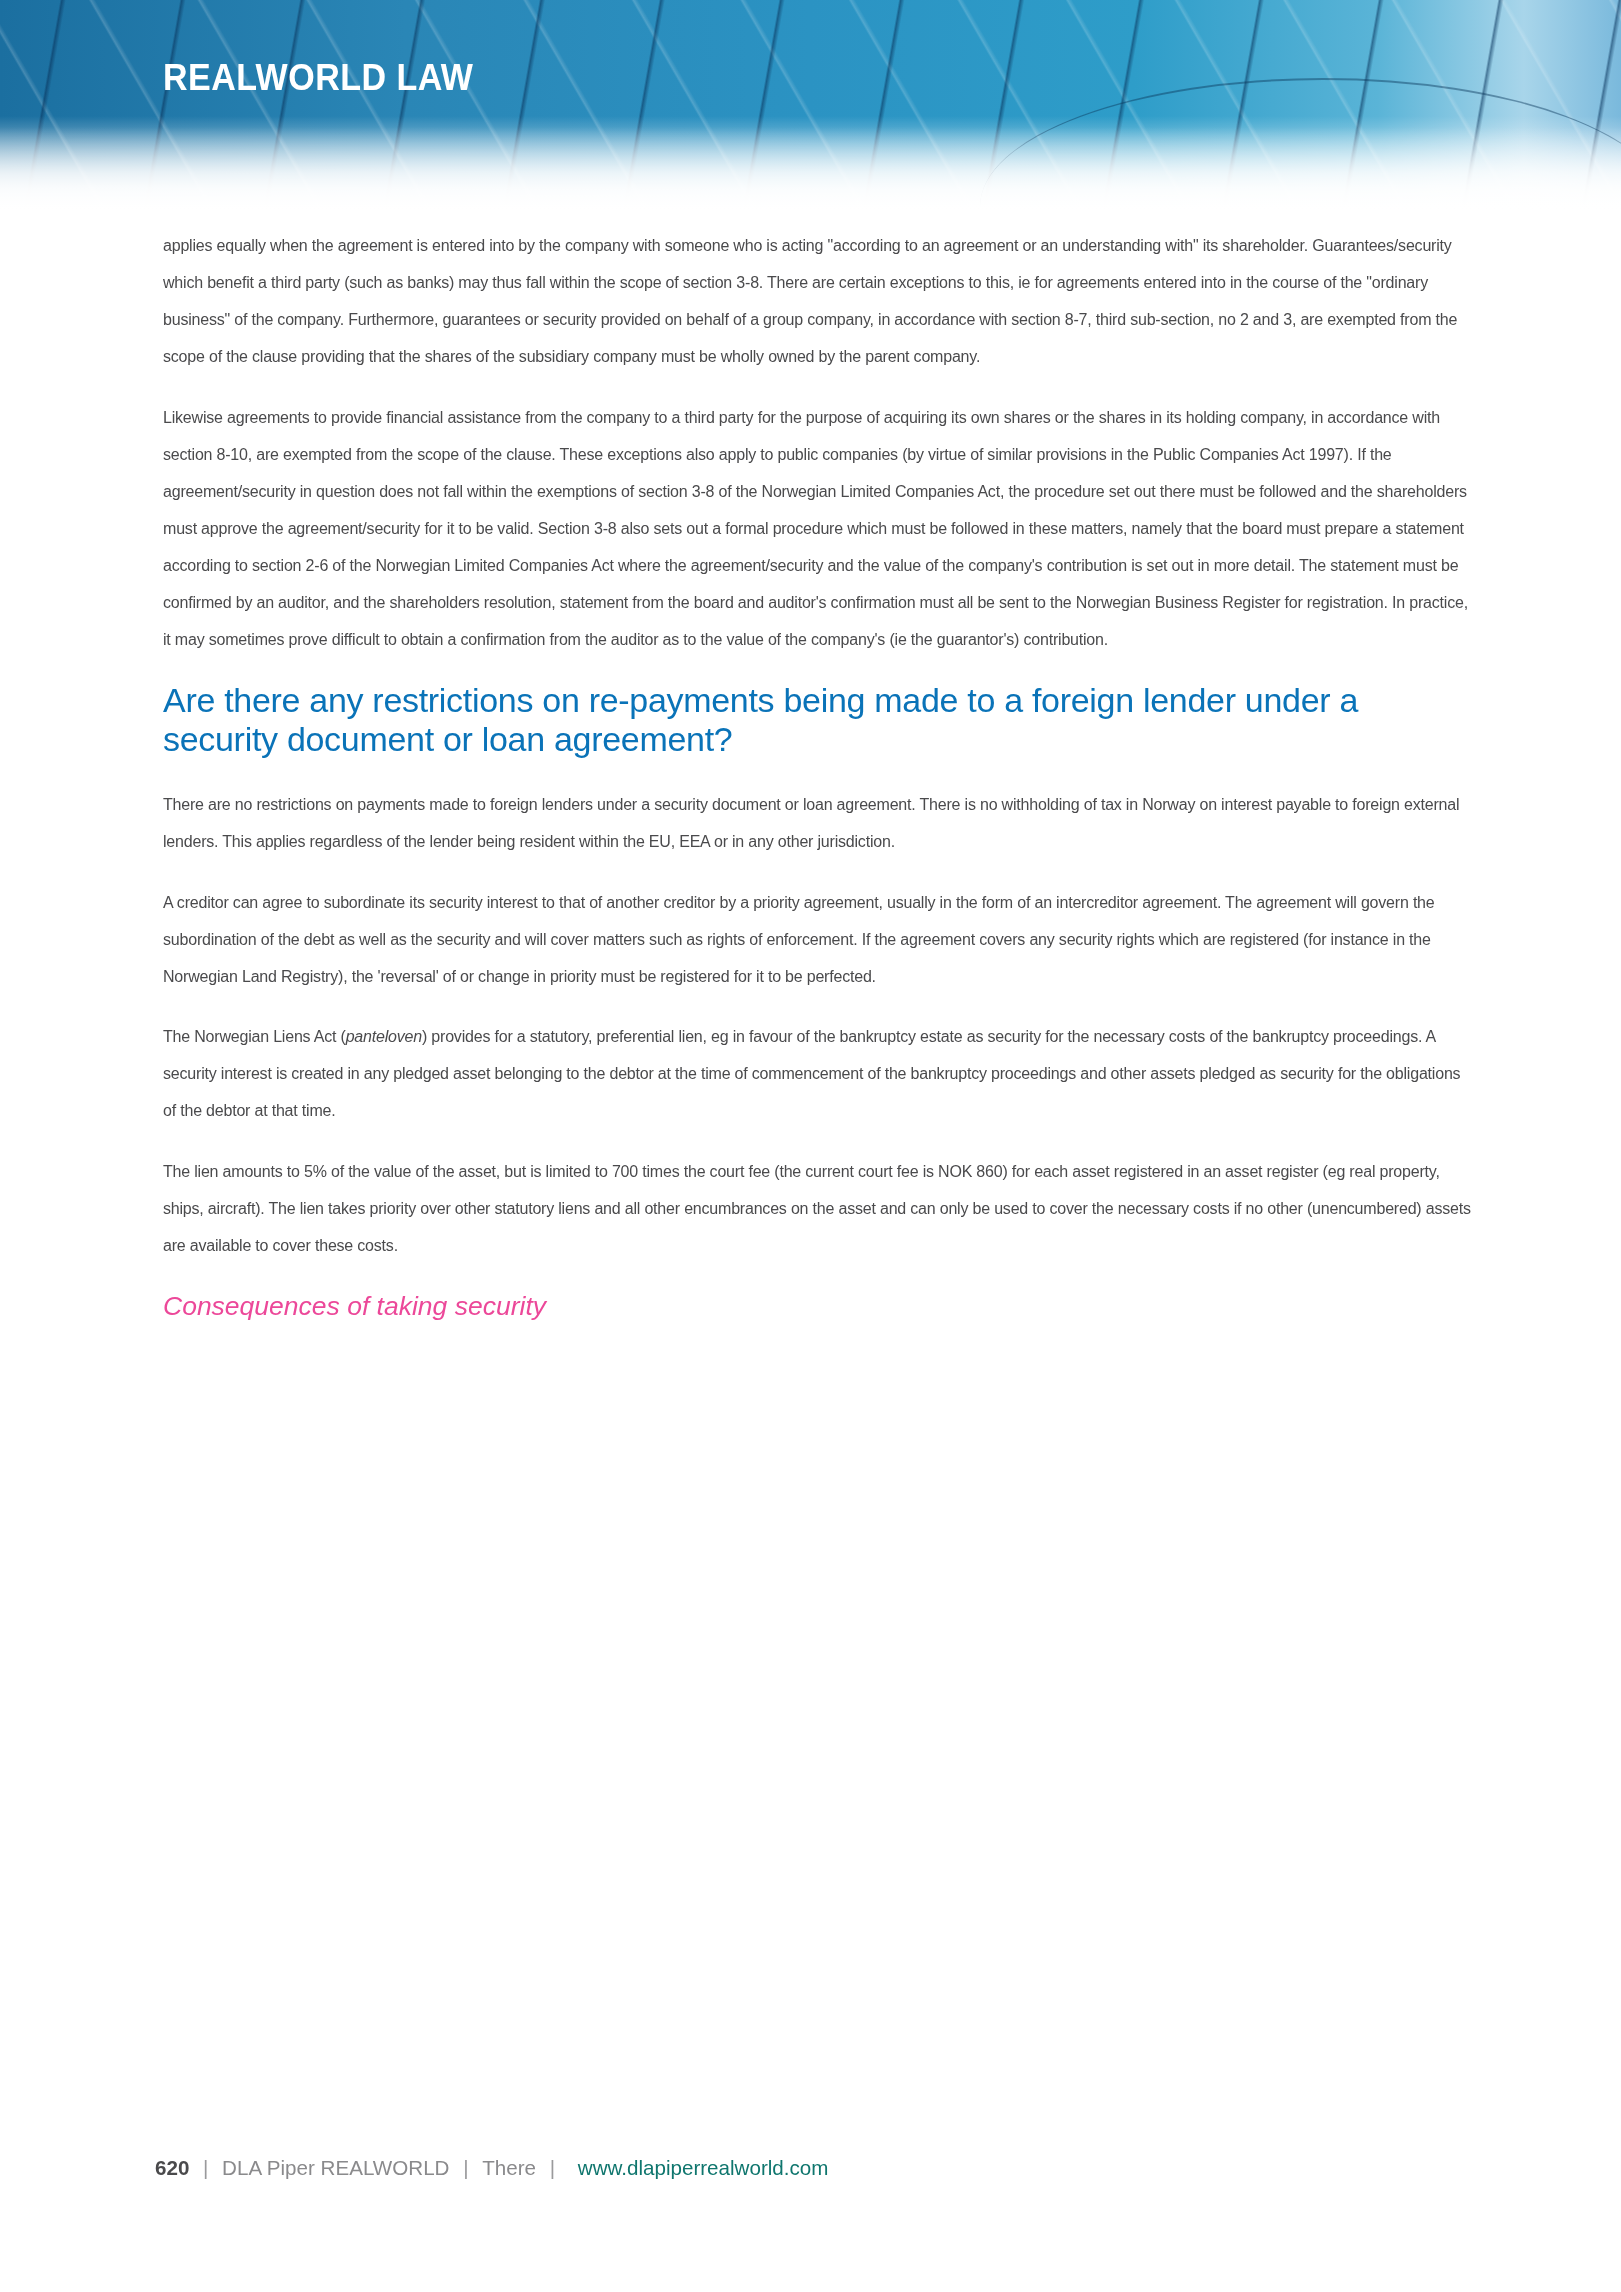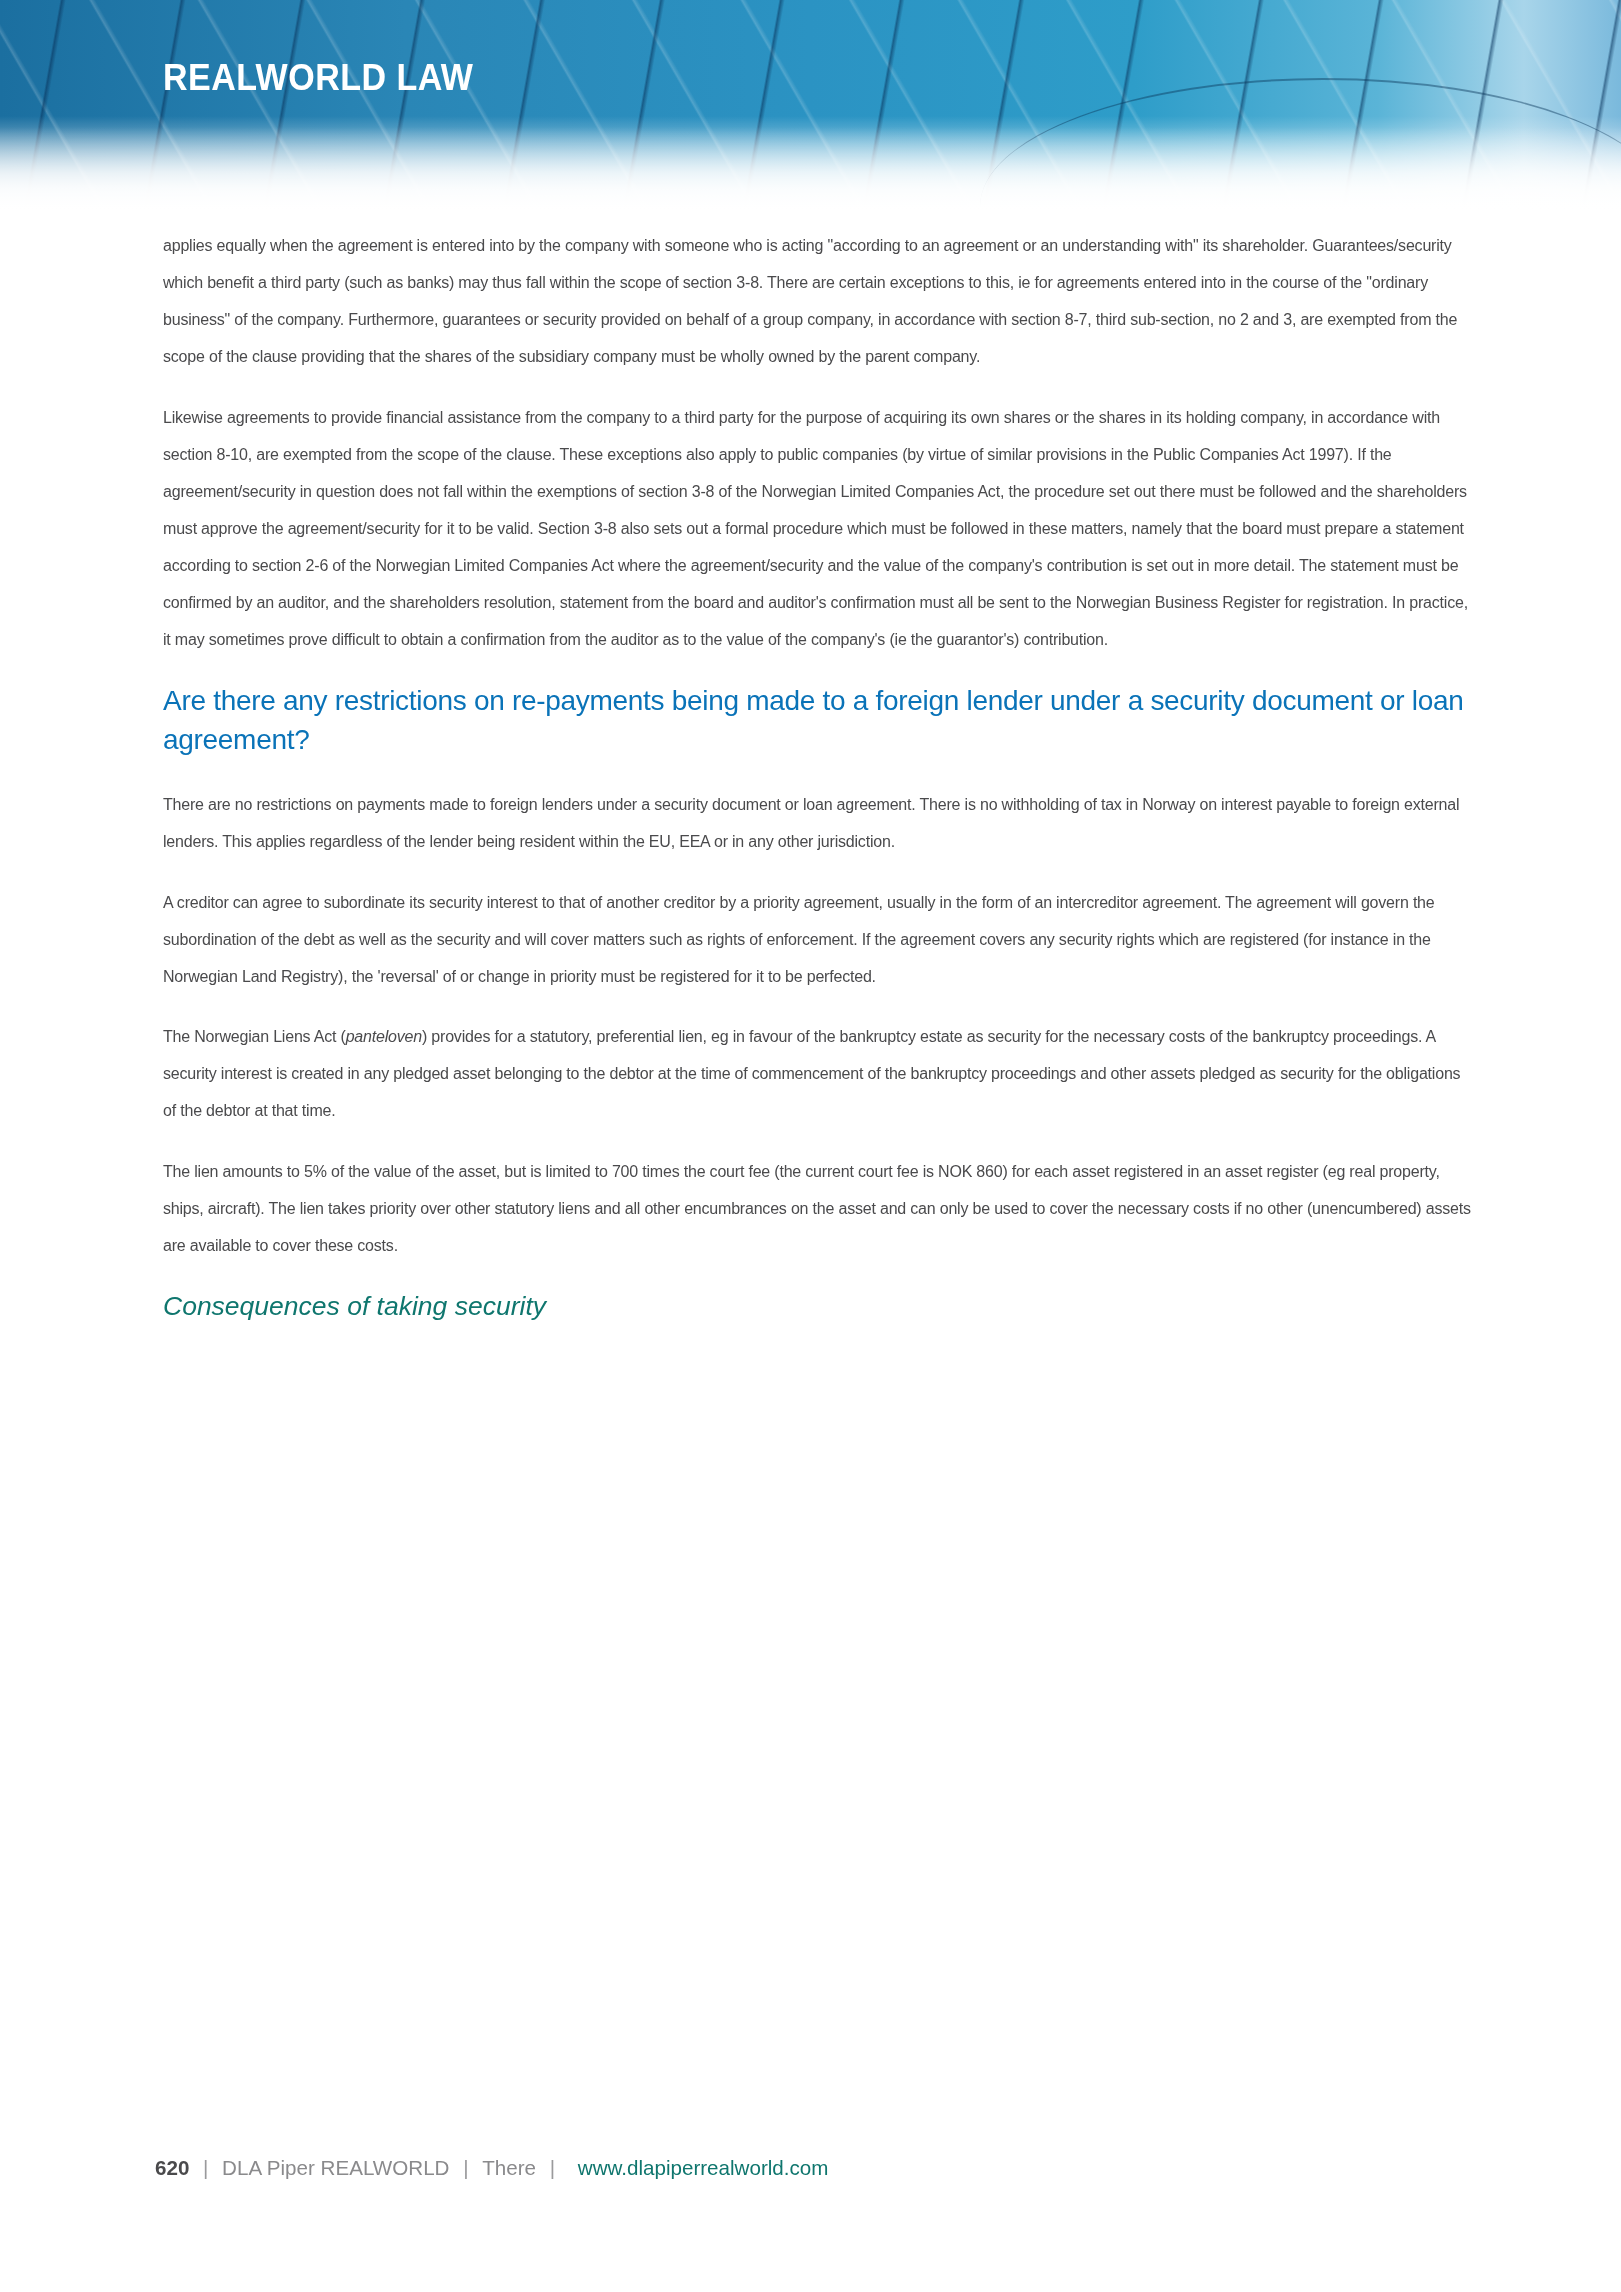--- a/index.html
+++ b/index.html
@@ -56,32 +56,32 @@
     p.body {
       margin: 0 0 23.5px 0;
       font-size: 16px;
       line-height: 37px;
       color: #4a4a4c;
       letter-spacing: -0.2px;
     }
     h3.question {
       margin: 0 0 27.4px 0;
       font-weight: normal;
-      font-size: 28px;
+      font-size: 34px;
       line-height: 39px;
       color: #0a73b8;
       letter-spacing: -0.3px;
     }
     h2.section {
       margin: 12px 0 39px 0;
       font-weight: normal;
       font-style: italic;
       font-size: 26.5px;
       line-height: 39px;
-      color: #0f766e;
+      color: #ec4899;
     }
     .footer {
       position: absolute;
       left: 155px;
       top: 2156px;
       font-size: 20.6px;
       color: #8a8a8c;
       display: flex;
       align-items: center;
       gap: 0;

